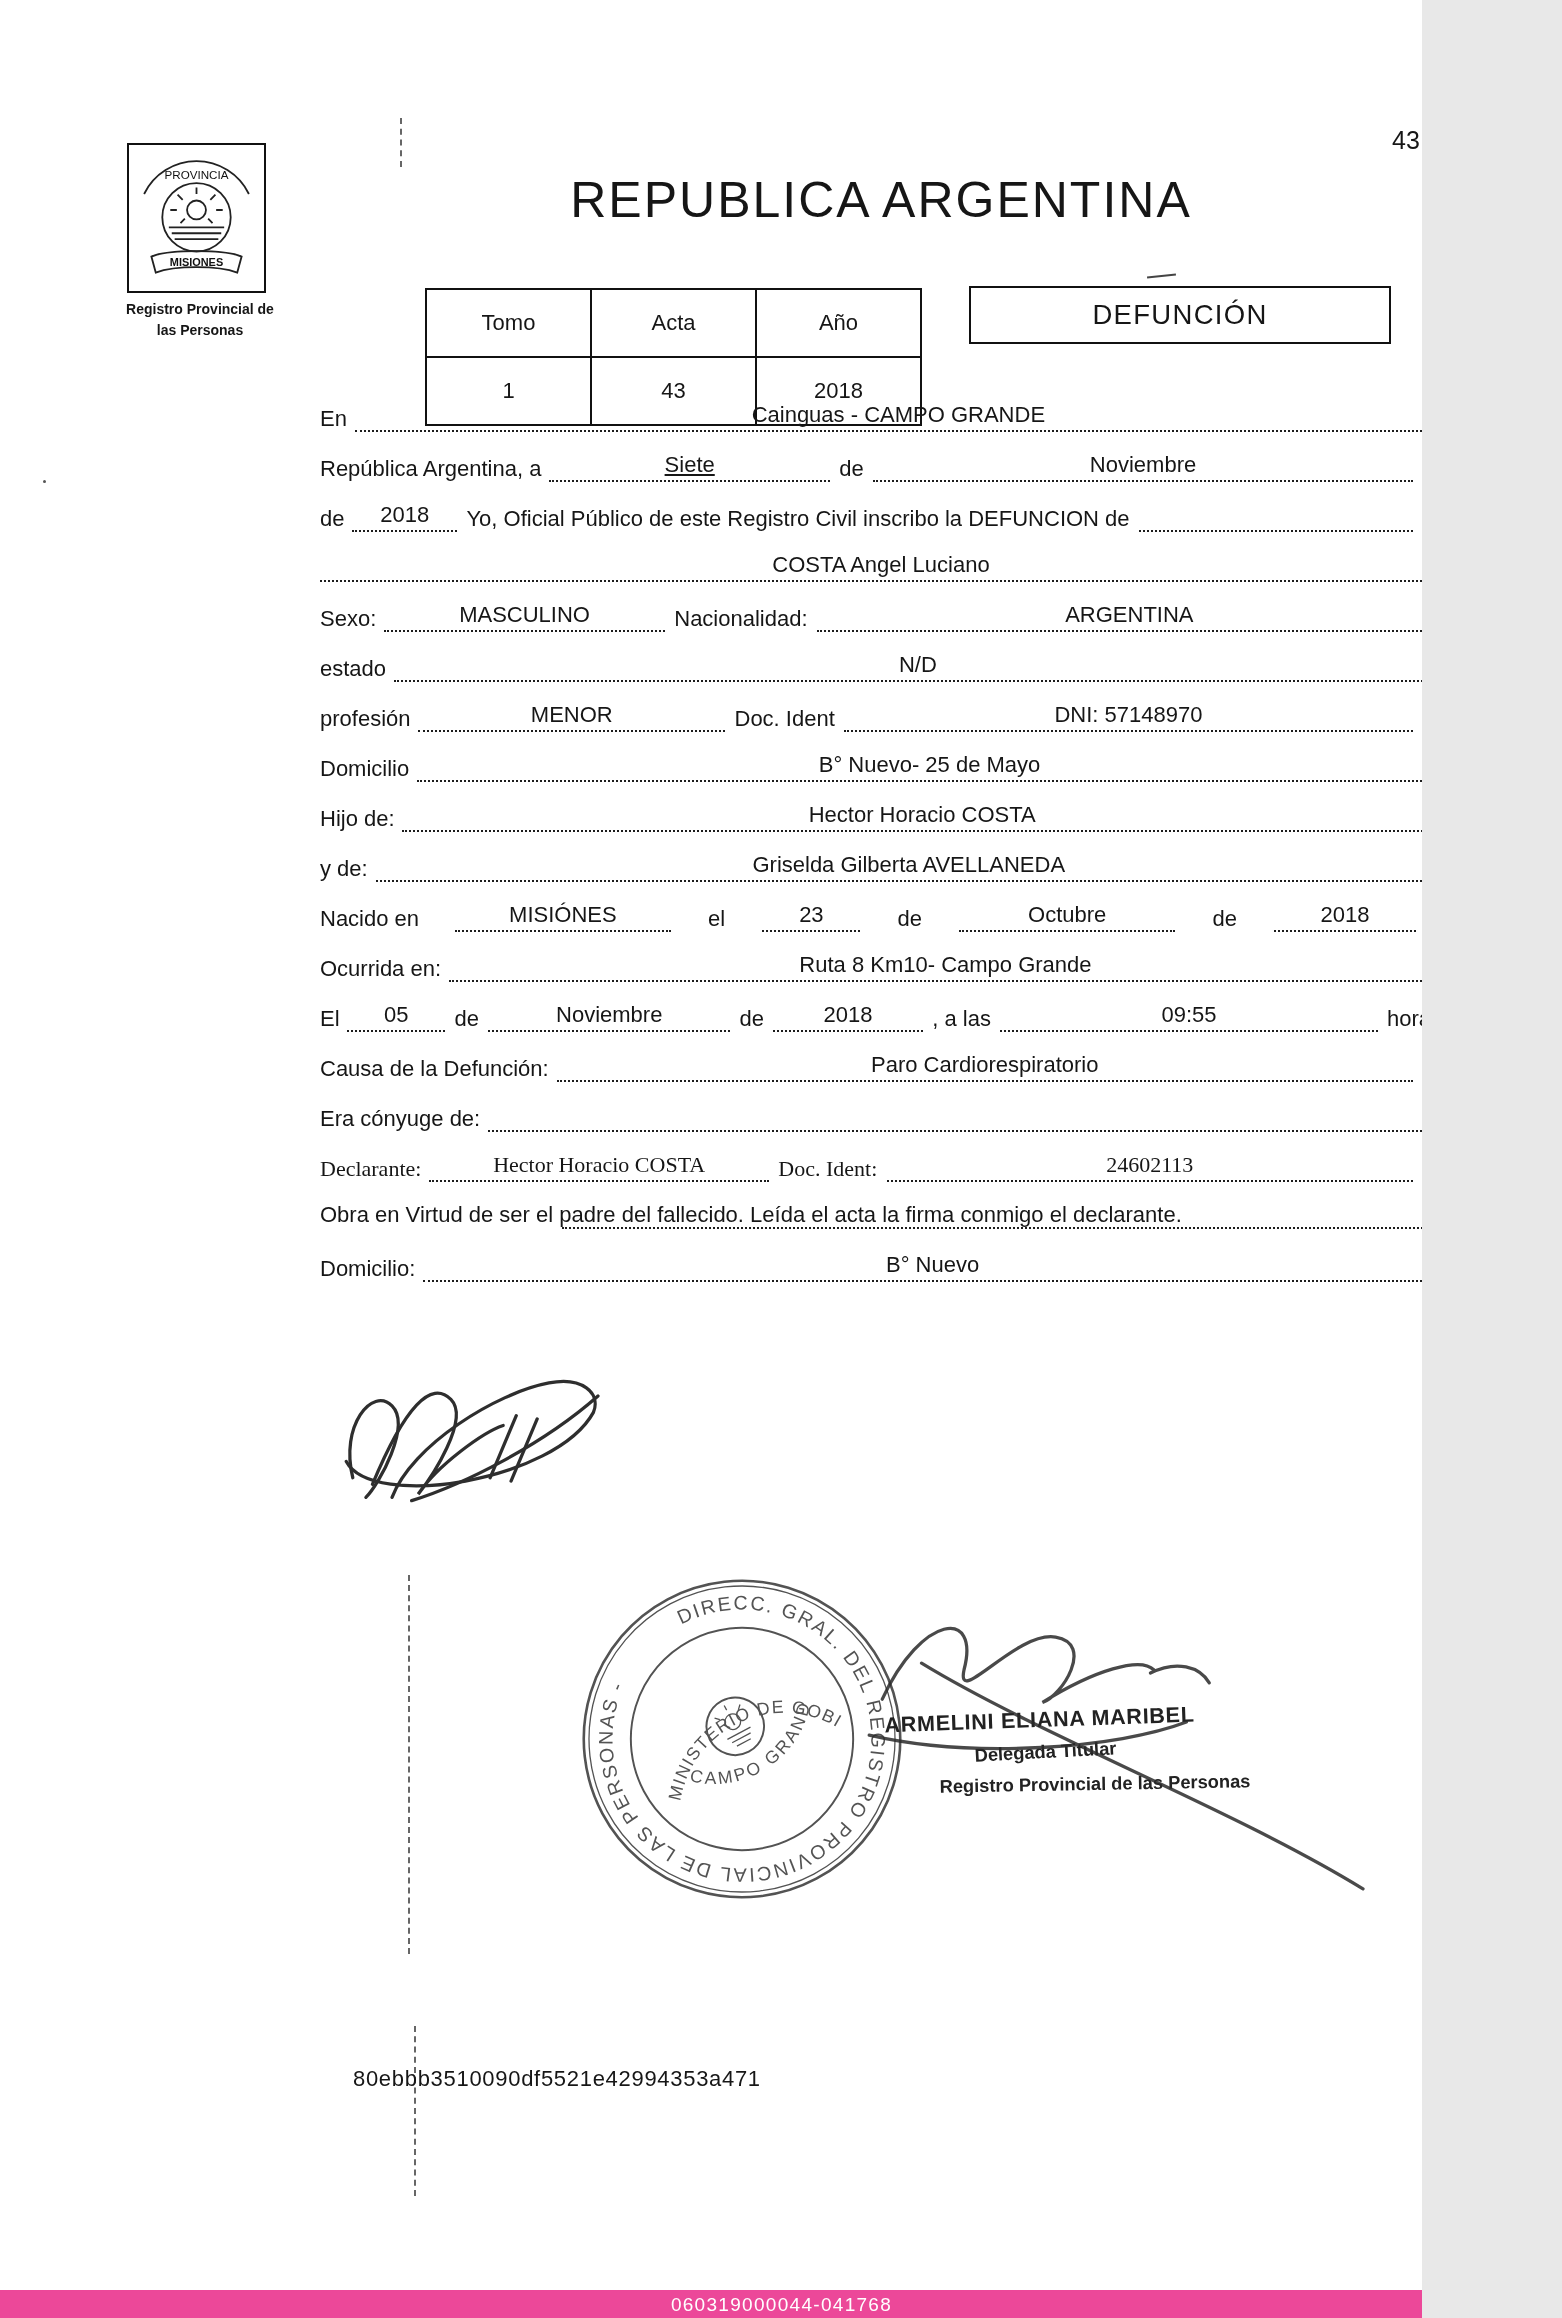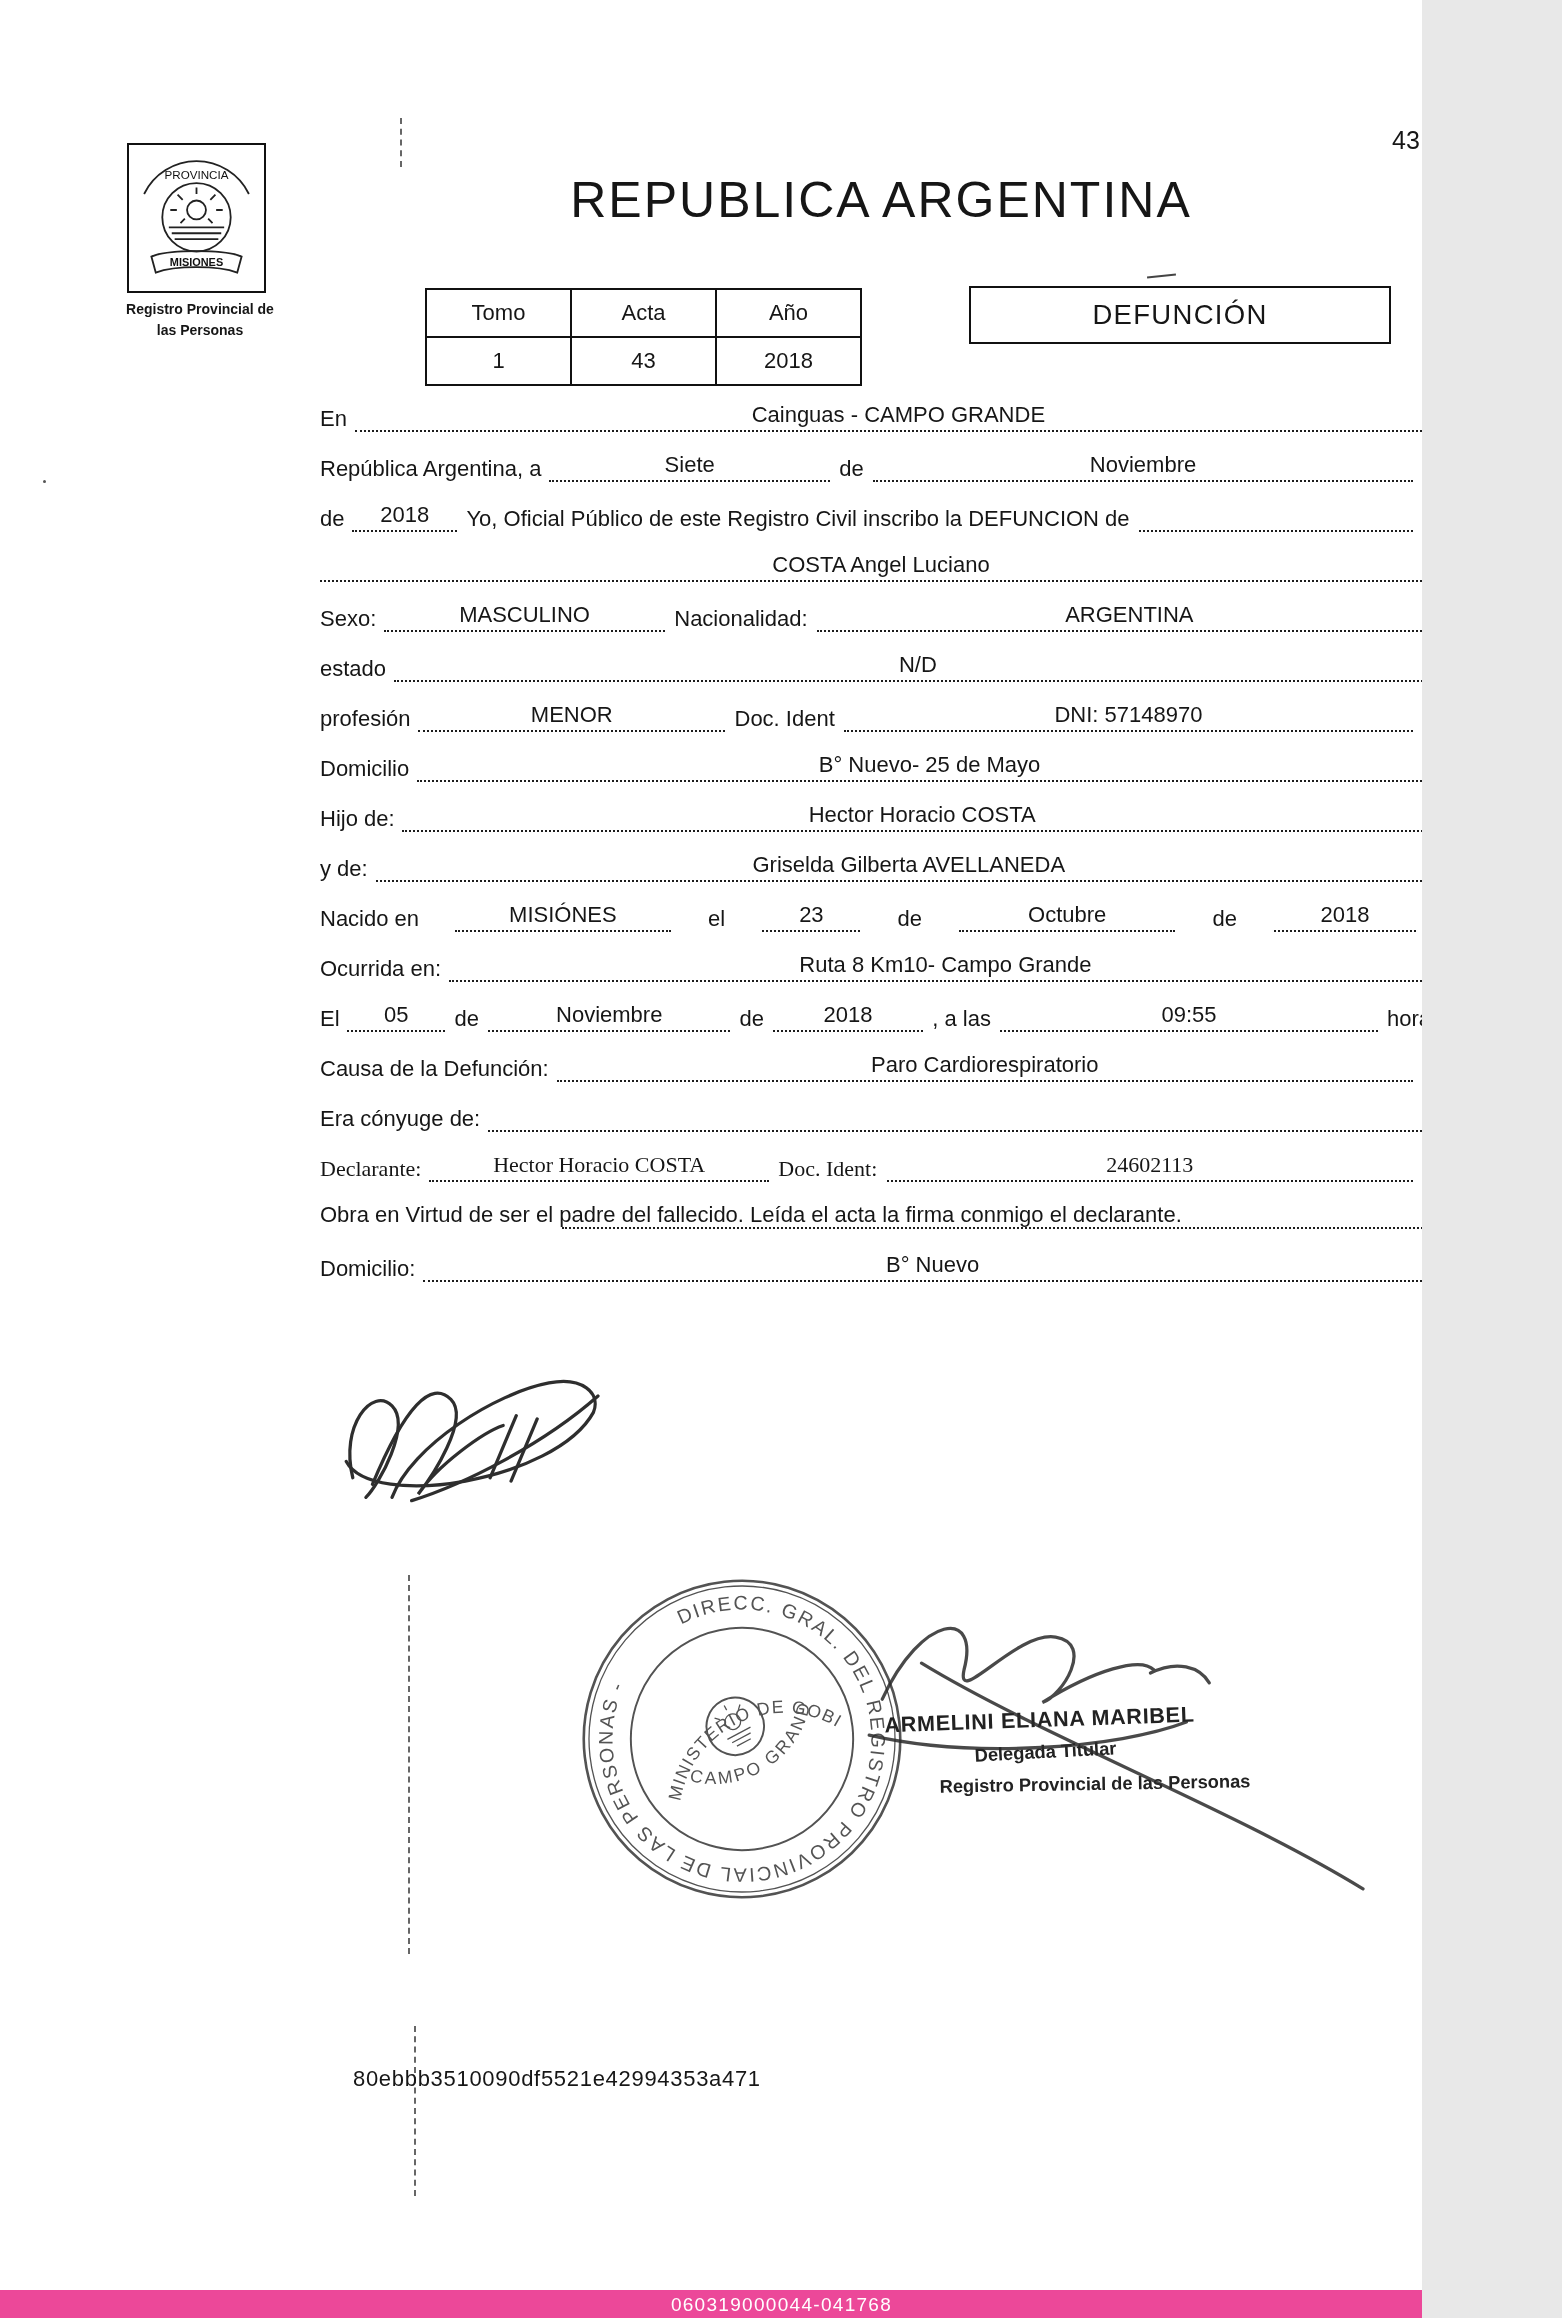--- a/index.html
+++ b/index.html
@@ -11,21 +11,21 @@
     color:#161616;
     overflow:hidden;
   }
   
   .page-number{position:absolute;top:126px;left:1392px;font-size:25px;}
   .edge-line{position:absolute;left:1450px;top:112px;width:2px;height:2169px;background:#1a1a1a;}
   .title{position:absolute;top:171px;left:320px;width:1122px;text-align:center;font-size:50px;letter-spacing:2px;}
   .logo-box{position:absolute;top:143px;left:127px;width:139px;height:150px;border:2px solid #111;box-sizing:border-box;display:flex;align-items:center;justify-content:center;}
   .logo-caption{position:absolute;top:299px;left:105px;width:190px;text-align:center;font-size:14px;font-weight:bold;line-height:21px;}
   .registry-table{position:absolute;top:288px;left:425px;border-collapse:collapse;}
-  .registry-table td{border:2px solid #111;width:131px;height:34px;text-align:center;font-size:22px;padding:6px;}
+  .registry-table td{border:2px solid #111;width:131px;height:34px;text-align:center;font-size:22px;padding:16px;}
   .doc-type-box{position:absolute;top:286px;left:969px;width:422px;height:58px;border:2px solid #111;box-sizing:border-box;display:flex;align-items:center;justify-content:center;font-size:27.5px;letter-spacing:1.3px;}
   .dash-artifact{position:absolute;top:275px;left:1147px;width:29px;height:2px;background:#444;transform:rotate(-6deg);}
   
   .form{position:absolute;top:382px;left:320px;width:1122px;}
   .row{display:flex;align-items:flex-end;height:50px;font-size:22px;white-space:nowrap;box-sizing:border-box;}
   .lbl{padding-right:7.8px;}
   .txt{padding:0 9.2px;}
   .seg{border-bottom:2px dotted #1c1c1c;display:flex;justify-content:center;align-items:flex-end;min-width:39px;box-sizing:border-box;}
   .grow{flex:1;}
   .val{padding:0 5.2px 2px 5.2px;}
@@ -108,21 +108,21 @@
 
     <div class="row">
       <span class="lbl">En</span>
       <span class="seg grow">
           <span class="val">Cainguas - CAMPO GRANDE</span>
         </span>
     </div>
 
     <div class="row" style="padding-right:29px;">
       <span class="lbl">República Argentina, a</span>
-      <span class="seg" style="flex:0 0 281px;">
+      <span class="seg" style="flex:0 0 281px;text-decoration:underline;">
           <span class="val">Siete</span>
         </span>
       <span class="txt">de</span>
       <span class="seg grow">
           <span class="val">Noviembre</span>
         </span>
     </div>
 
     <div class="row" style="padding-right:29px;">
       <span class="lbl">de</span>

